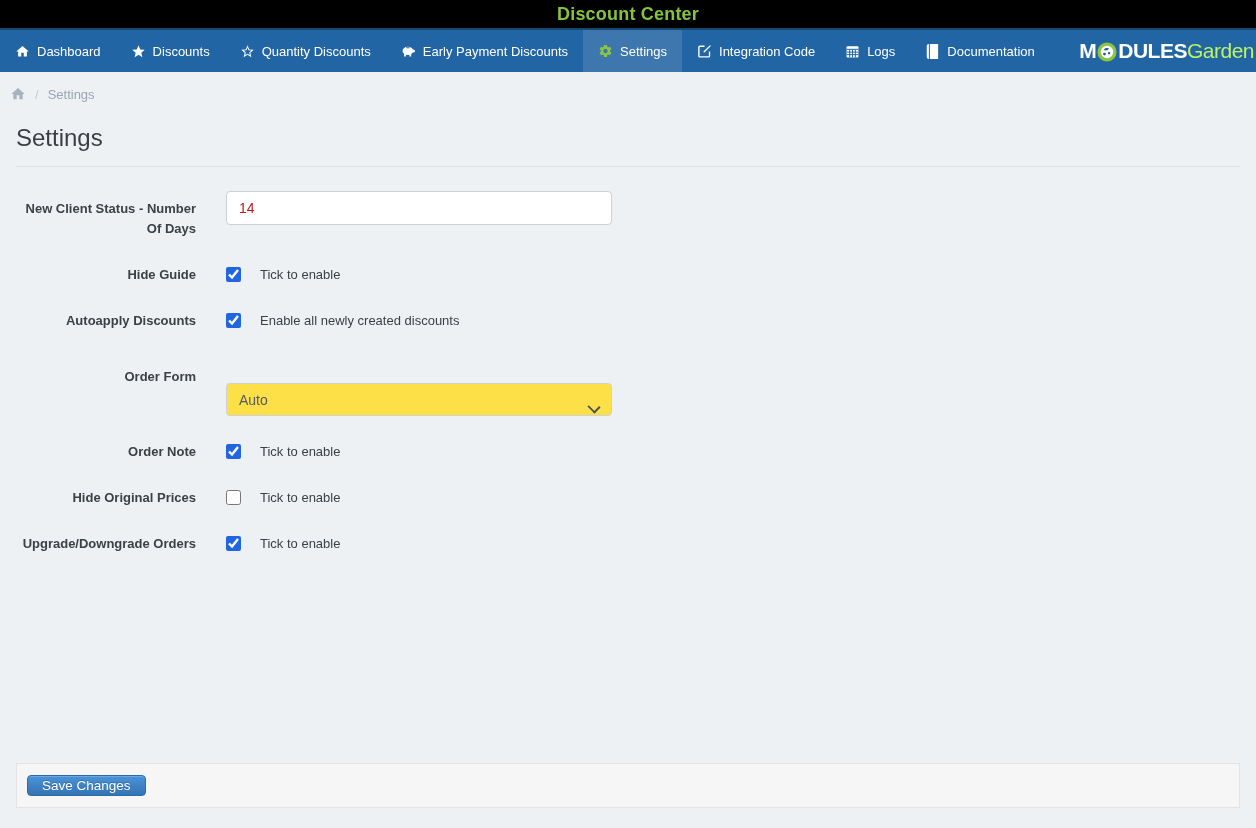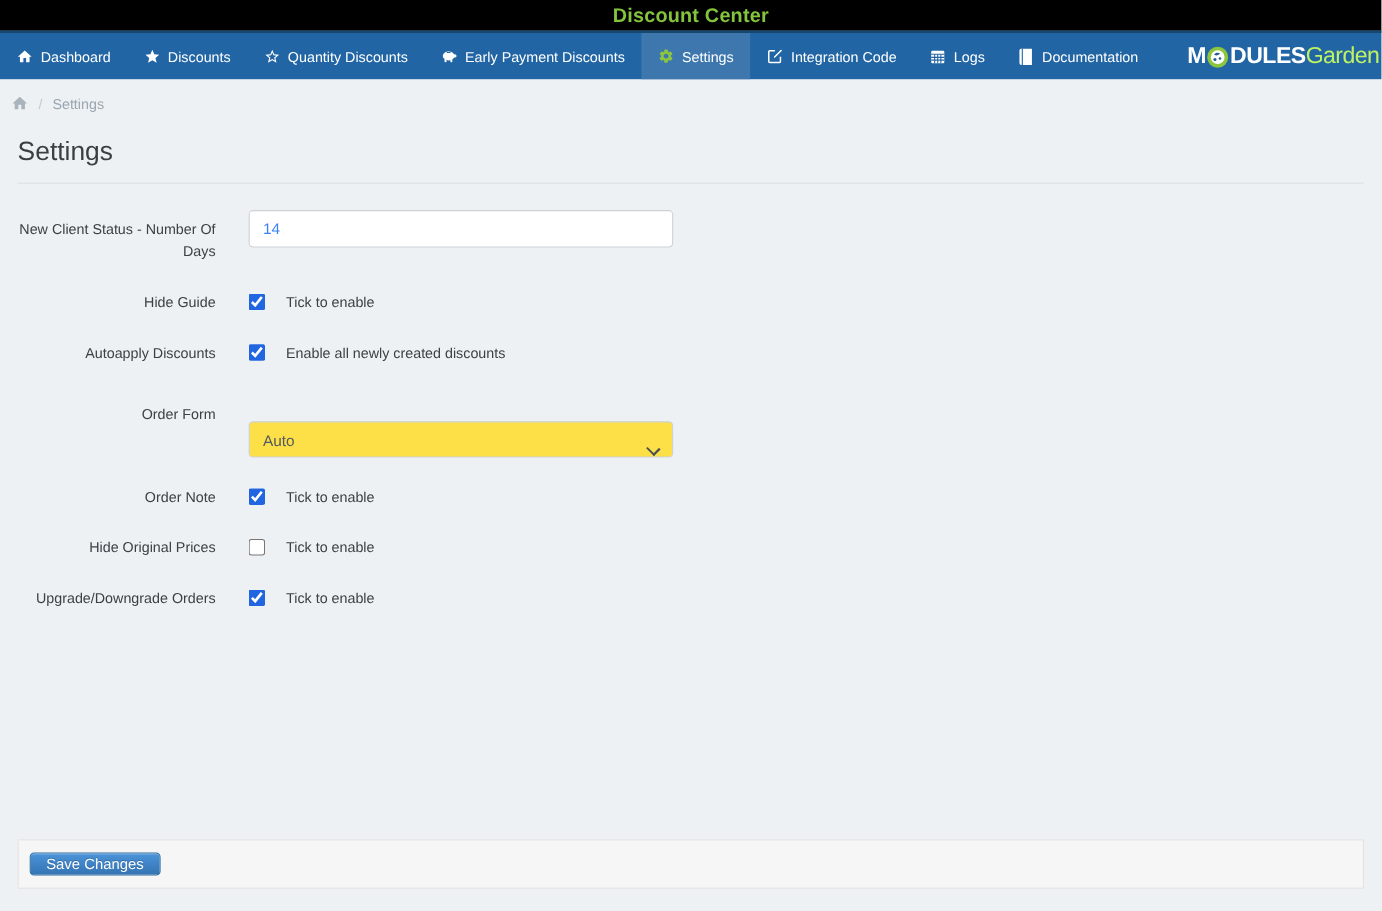--- a/index.html
+++ b/index.html
@@ -88,36 +88,36 @@
   .title-rule { border: none; border-top: 1px solid #dbe0e5; margin-bottom: 24px; }
 
   
   .form-row { display: flex; align-items: flex-start; margin-bottom: 28px; }
   .form-row.cb { margin-bottom: 31px; }
   .form-label {
     width: 180px;
     flex: 0 0 auto;
     text-align: right;
     font-size: 13px;
-    font-weight: normal;
+    font-weight: bold;
     color: #3c4146;
     line-height: 1.55;
     padding-top: 8px;
   }
   .form-row.cb .form-label { padding-top: 0; line-height: 15px; }
   .form-control-col { margin-left: 30px; width: 386px; }
 
   input.text-input {
     width: 386px;
     height: 34px;
     border: 1px solid #cdd2d6;
     border-radius: 4px;
     padding: 6px 12px;
     font-size: 14px;
-    color: #3b82f6;
+    color: #b91c1c;
     background: #ffffff;
     font-family: "Liberation Sans", sans-serif;
   }
   .select-wrap { position: relative; width: 386px; }
   select.select-input {
     appearance: none;
     -webkit-appearance: none;
     width: 386px;
     height: 33px;
     border: 1px solid #cdd2d6;

